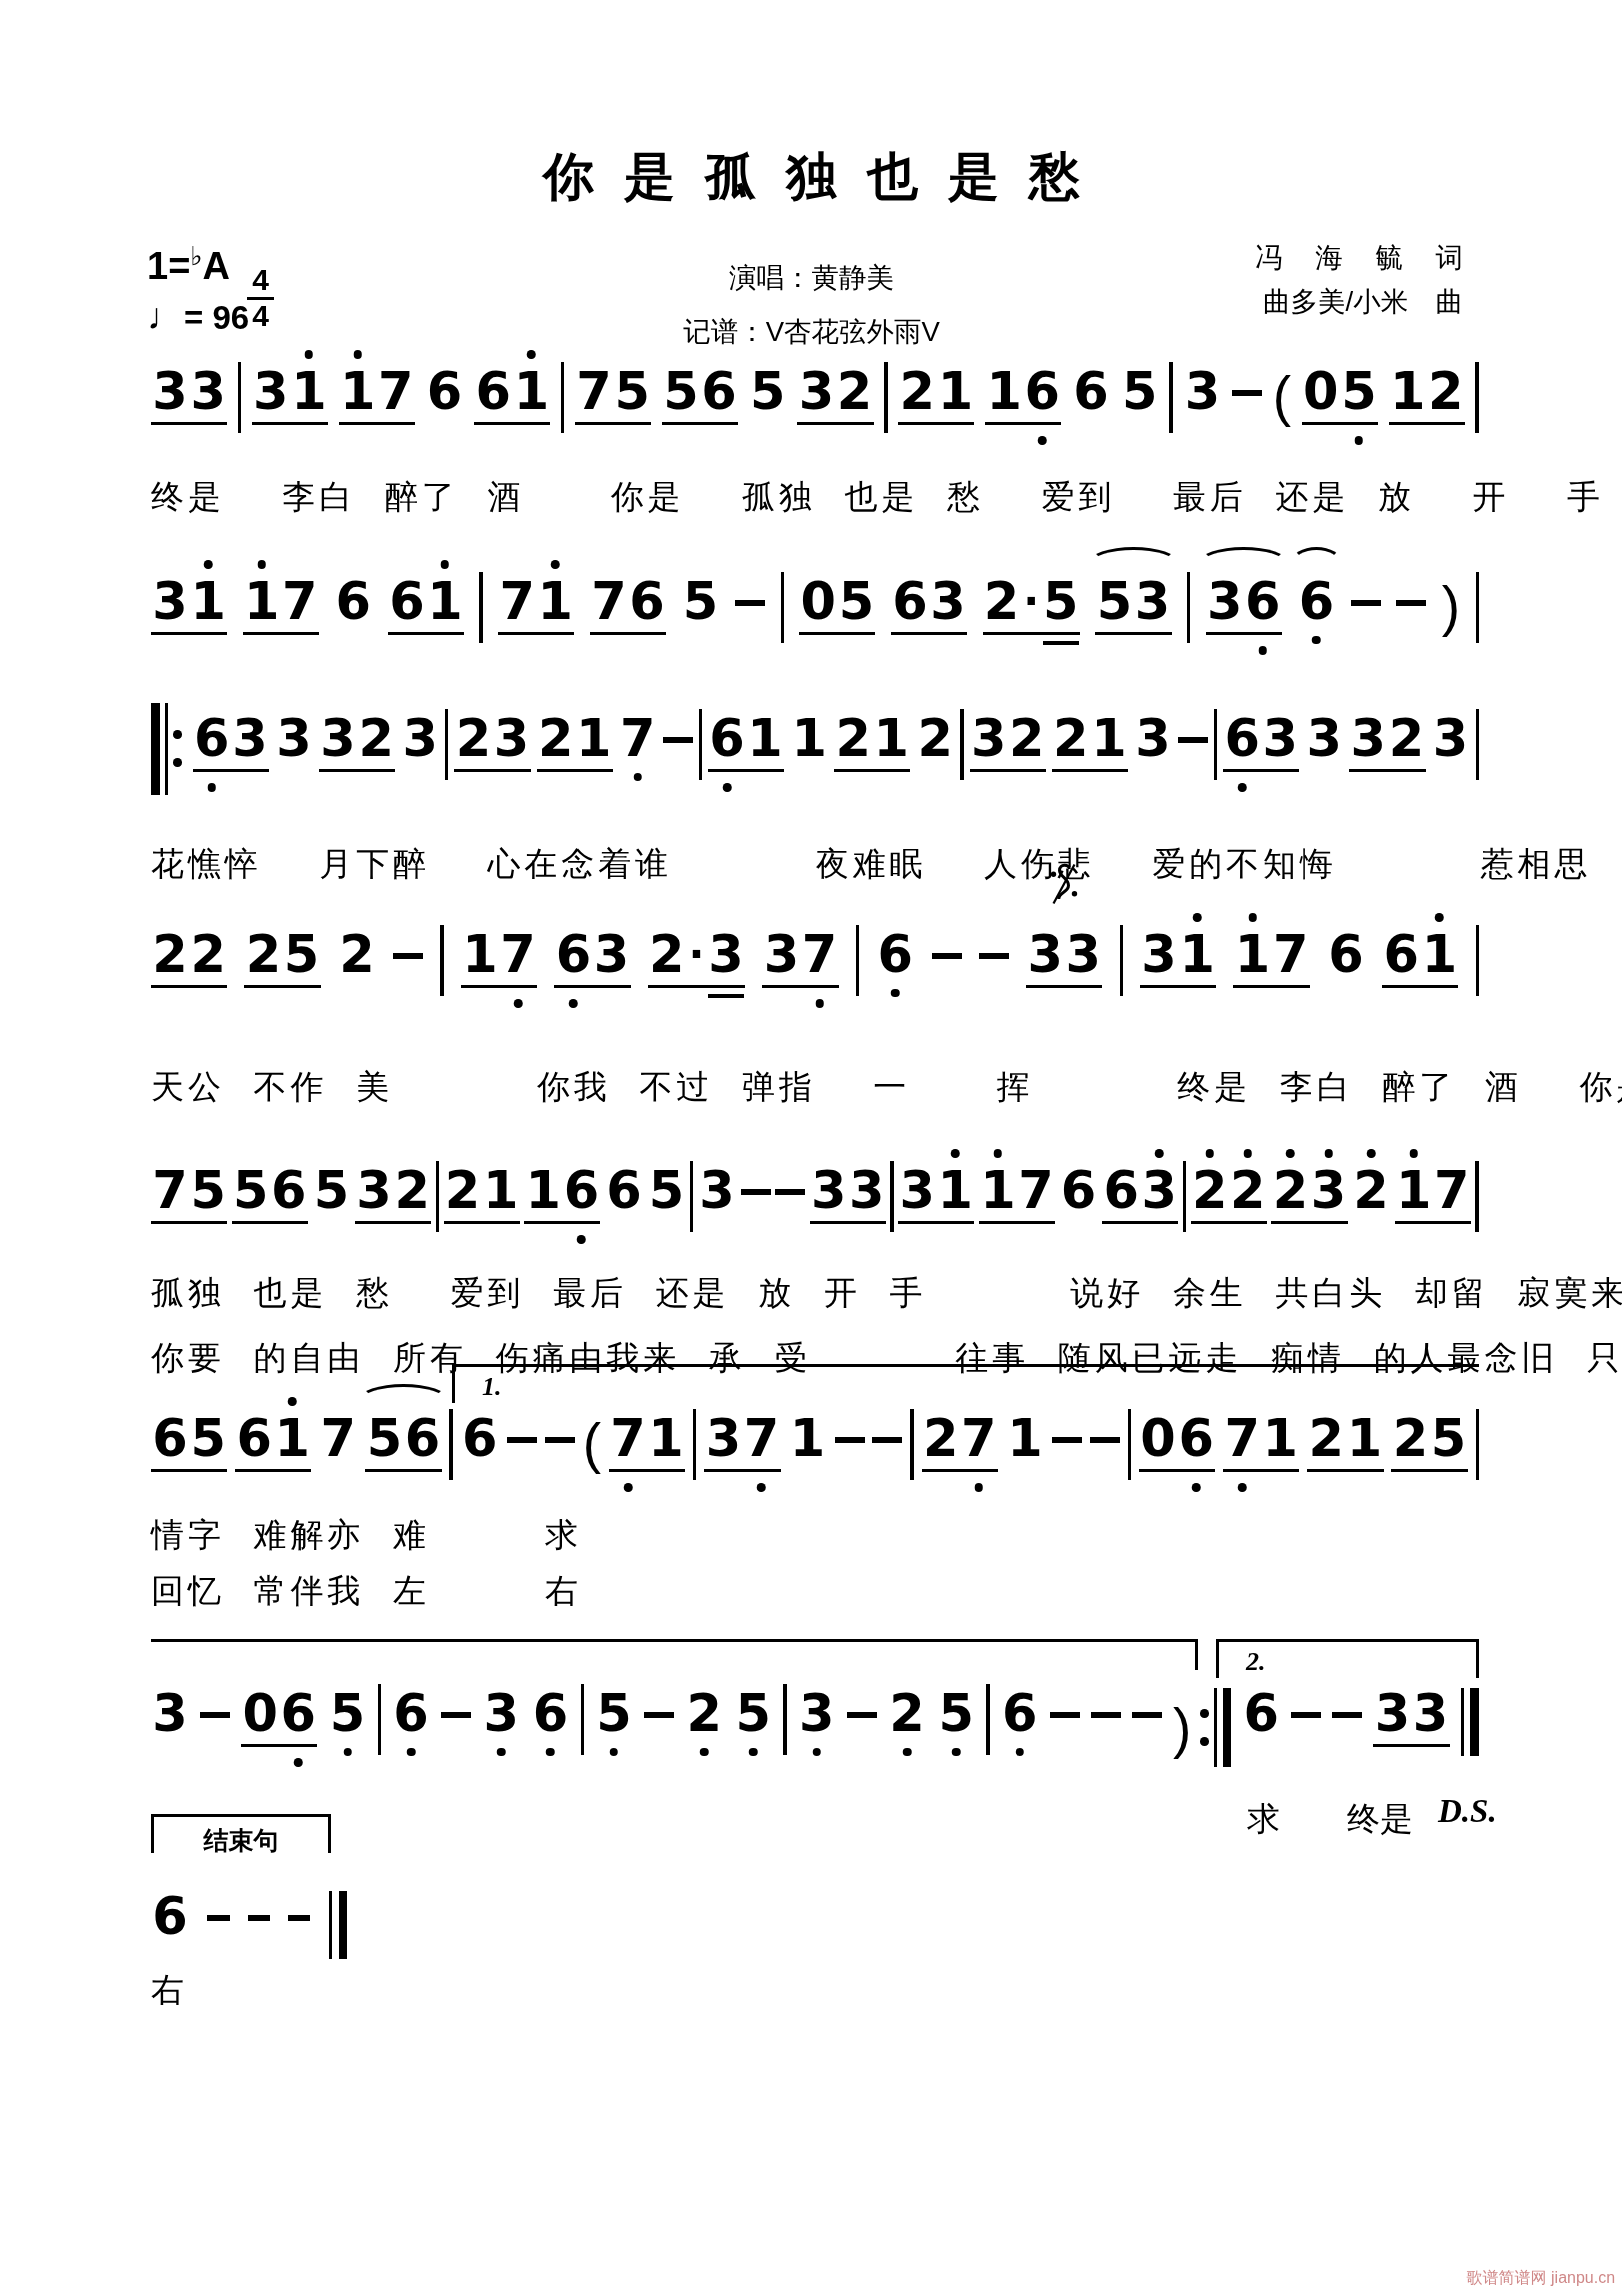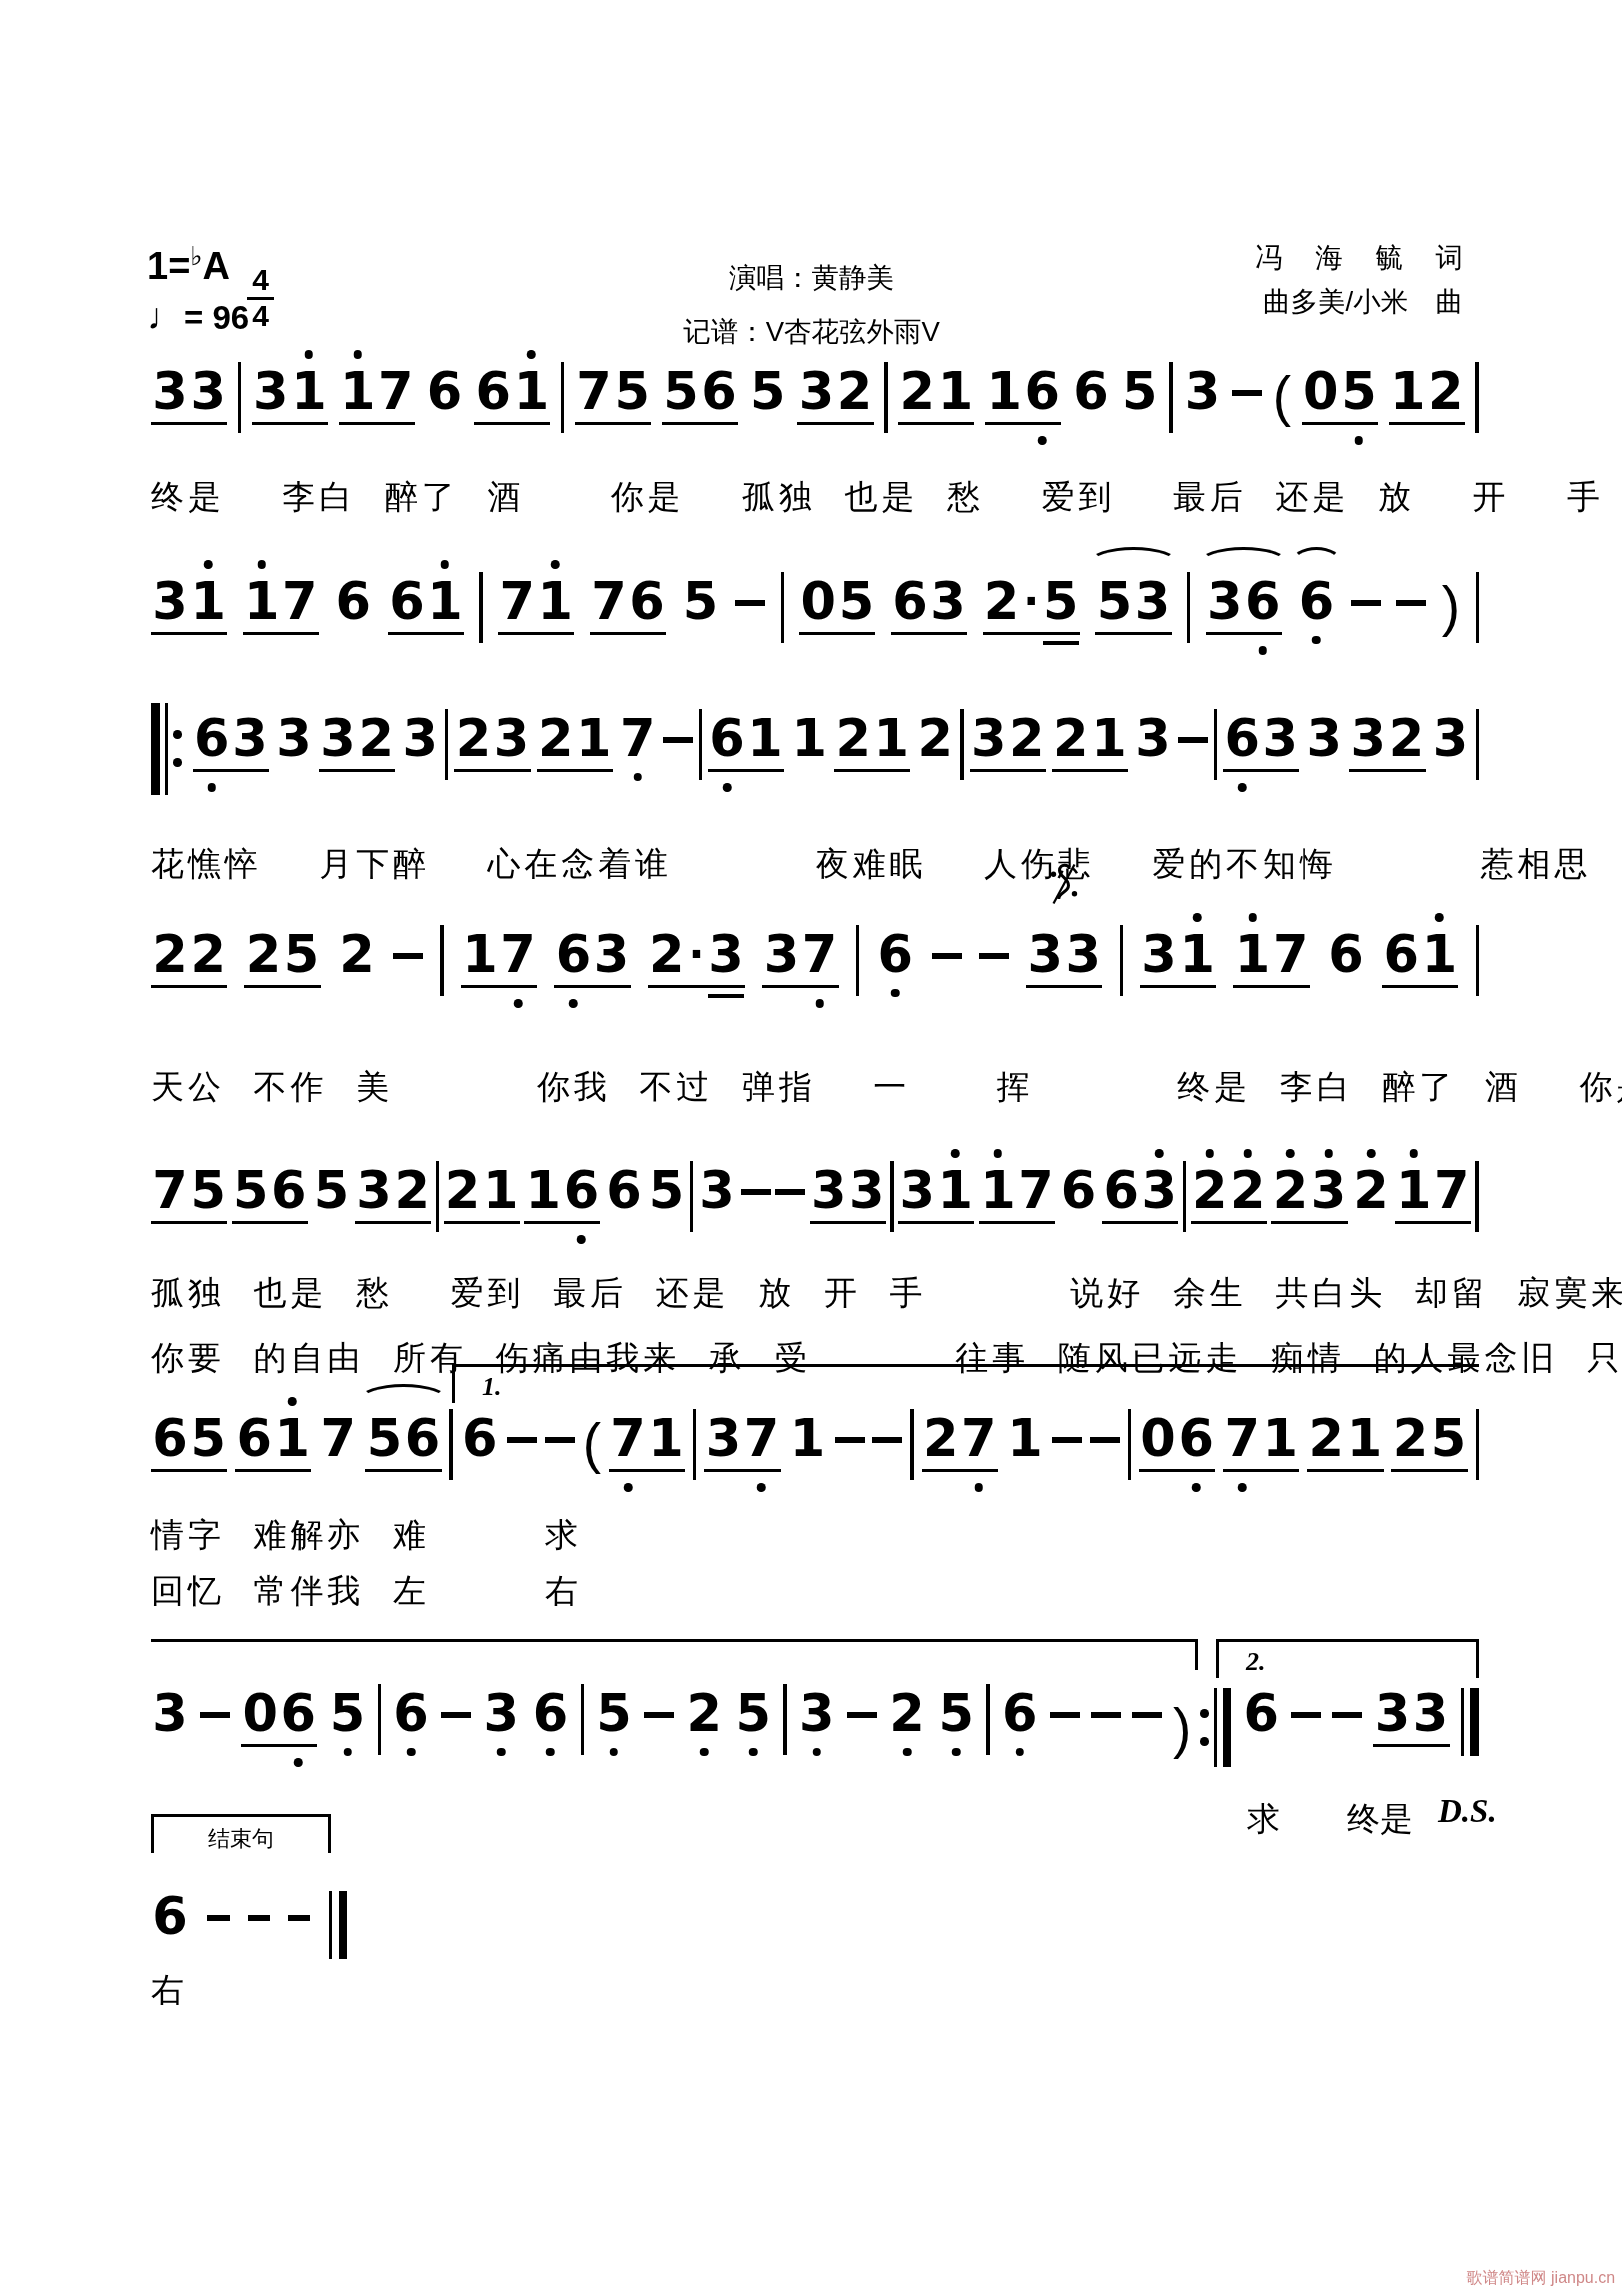--- a/index.html
+++ b/index.html
@@ -53,30 +53,31 @@
   .finb .thin{width:3.3px;height:68px;background:#000;margin-right:6.5px;}
   .finb .thick{width:8.5px;height:68px;background:#000;}
   .segno{position:absolute;top:-68px;left:50%;transform:translateX(-50%);}
   .lyr{position:absolute;left:151px;font-size:33px;letter-spacing:3.9px;word-spacing:15.7px;
        white-space:pre;text-align:right;}
   .volta{position:absolute;border-top:3.3px solid #000;}
   .vt{position:absolute;top:-1.3px;width:3.3px;height:37px;background:#000;}
   .vt.l{left:0;} .vt.r{right:0;}
   .vlabel{position:absolute;left:30px;top:5.2px;font-size:26px;font-style:italic;
           font-family:"Liberation Serif",serif;font-weight:600;}
-  .endlabel{position:absolute;left:0;right:0;top:6.5px;text-align:center;font-size:22px;}
+  .endlabel{position:absolute;left:0;right:0;top:6.5px;text-align:center;font-size:25px;font-weight:bold;}
   .ds{font-family:"Liberation Serif",serif;font-style:italic;font-weight:bold;font-size:30px;}
   .s7w{position:absolute;font-size:33px;}
   .watermark{position:absolute;right:7.9px;bottom:6.5px;font-size:16px;color:#c06060;opacity:.75;}
 </style>
 </head>
 <body>
 
 <div class="page">
 
+  <div class="title">你是孤独也是愁</div>
 
   <div class="keyblock"><span>1=</span><span class="flat">♭</span><span>A</span><span class="ts">
         <span class="tt">4</span>
         <span>4</span>
       </span></div>
 
   <div class="tempo"><span class="nq">♩</span><span>= 96</span></div>
 
   <div class="singer">演唱：黄静美</div>
   <div class="notator">记谱：V杏花弦外雨V</div>

